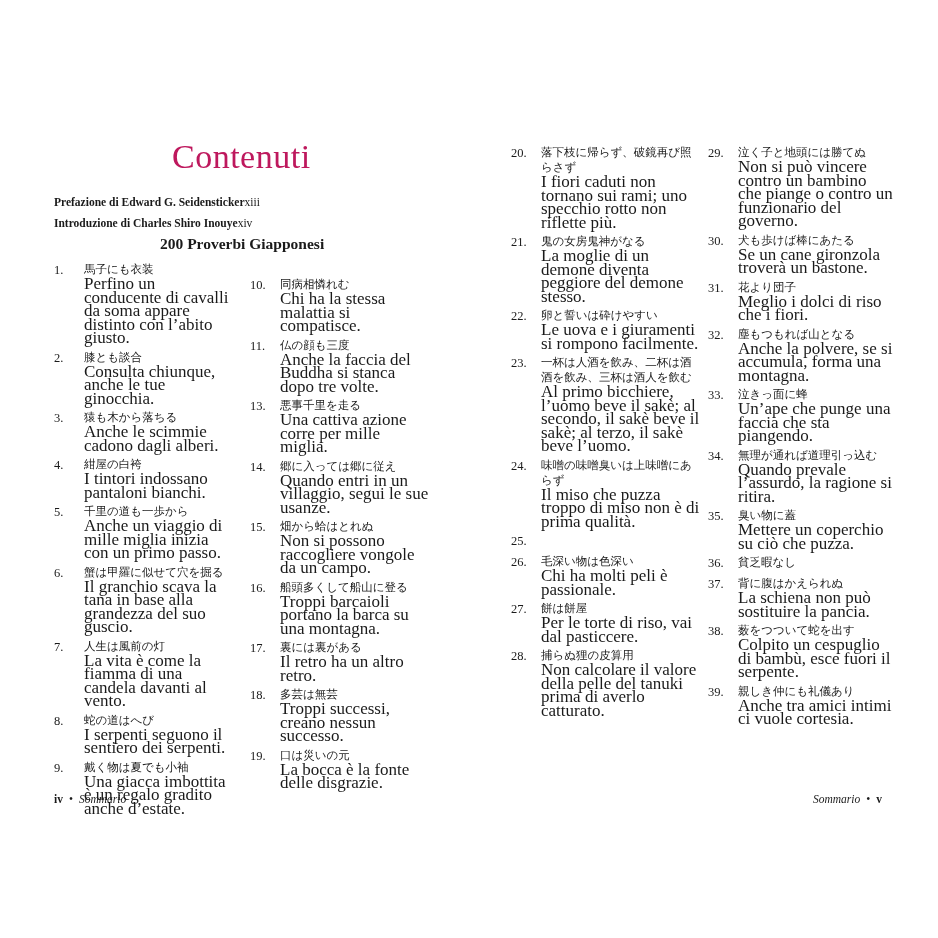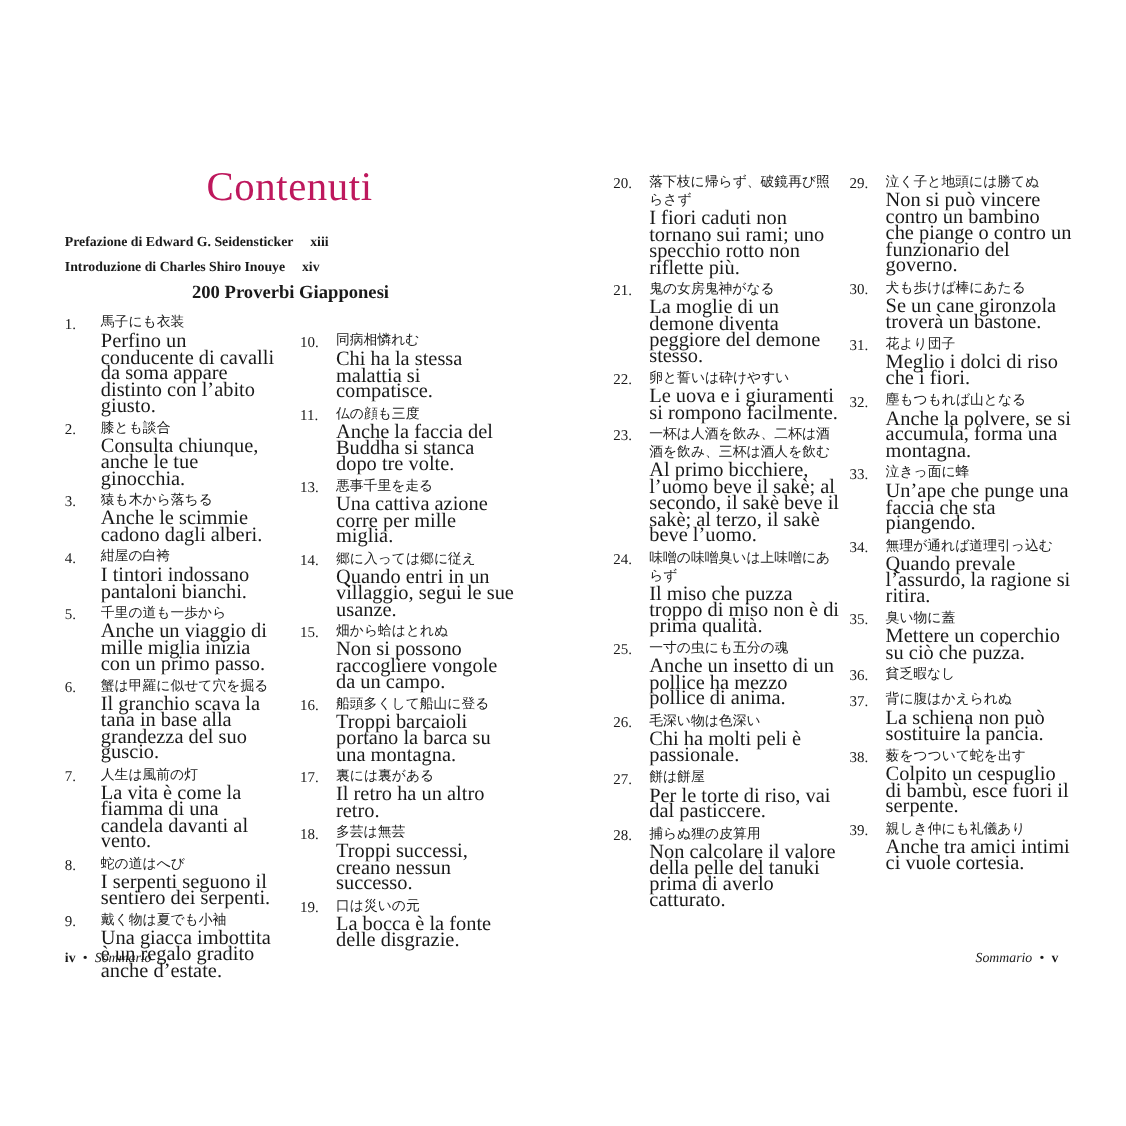--- a/index.html
+++ b/index.html
@@ -2,21 +2,21 @@
 <html><head>
 <meta charset="utf-8">
 <style>
   html, body { margin:0; padding:0; background:#ffffff; }
   body { width:938px; height:938px; position:relative; overflow:hidden;
          font-family:"Liberation Serif","DejaVu Serif",serif; color:#1a1a1a; }
   .page { position:absolute; top:0; height:938px; }
   .title { position:absolute; left:172px; top:138px; font-size:34px; font-weight:normal; letter-spacing:0.5px; color:#be185d; }
   .frontmatter { position:absolute; left:54px; top:192px; font-size:11.5px; font-weight:bold; line-height:21px; }
   .fm-row { white-space:nowrap; }
-  .fm-page { display:inline-block; margin-left:14px; font-weight:bold; }
+  .fm-page { display:inline-block; font-weight:normal; }
   .section-title { position:absolute; left:160px; top:235px; font-size:15.5px; font-weight:bold; }
   .col { position:absolute; width:200px; }
   .entry { display:flex; margin-bottom:5px; }
   .num { width:30px; flex:none; font-size:12.5px; line-height:15px; padding-top:1px; }
   .body { flex:1; }
   .jp { font-family:Liberation Mono, monospace; font-size:11.5px; line-height:15px; }
   .it { font-size:17px; line-height:13.5px; }
   .footer { position:absolute; top:793px; font-size:11.5px; }
   .footer .pg { font-weight:bold;margin-top:44px; }
   .footer .sec { font-style:italic; }
@@ -205,24 +205,20 @@
       </div>
       <div class="entry">
         <span class="num">24.</span>
         <div class="body">
           <div class="jp">味噌の味噌臭いは上味噌にあらず</div>
           <div class="it">Il miso che puzza troppo di miso non è di prima qualità.</div>
         </div>
       </div>
       <div class="entry">
         <span class="num">25.</span>
-        <div class="body">
-          <div class="jp">一寸の虫にも五分の魂</div>
-          <div class="it">Anche un insetto di un pollice ha mezzo pollice di anima.</div>
-        </div>
       </div>
       <div class="entry">
         <span class="num">26.</span>
         <div class="body">
           <div class="jp">毛深い物は色深い</div>
           <div class="it">Chi ha molti peli è passionale.</div>
         </div>
       </div>
       <div class="entry">
         <span class="num">27.</span>

